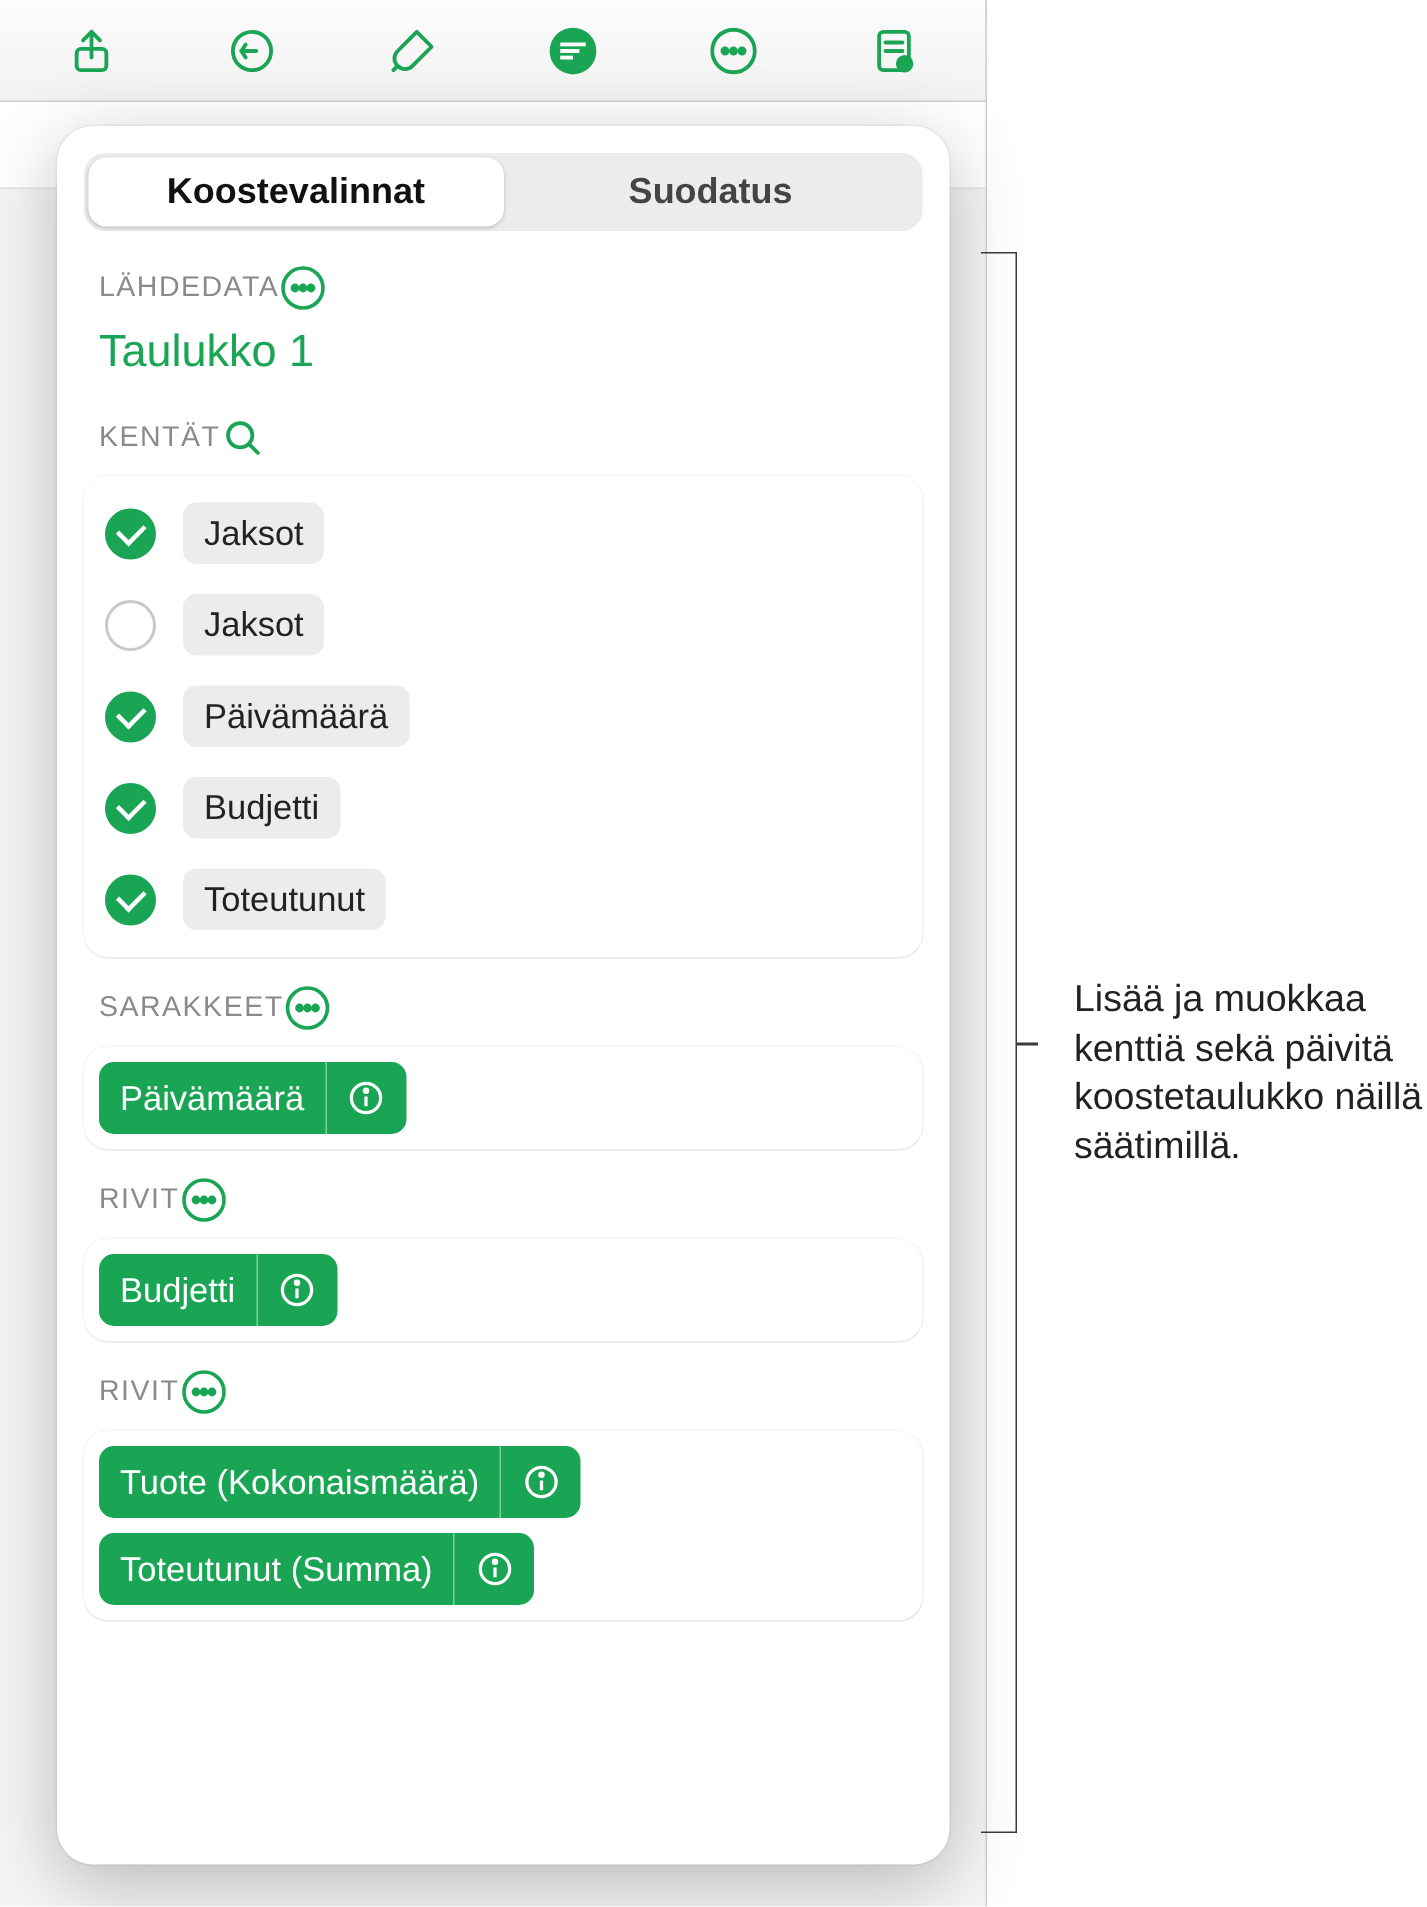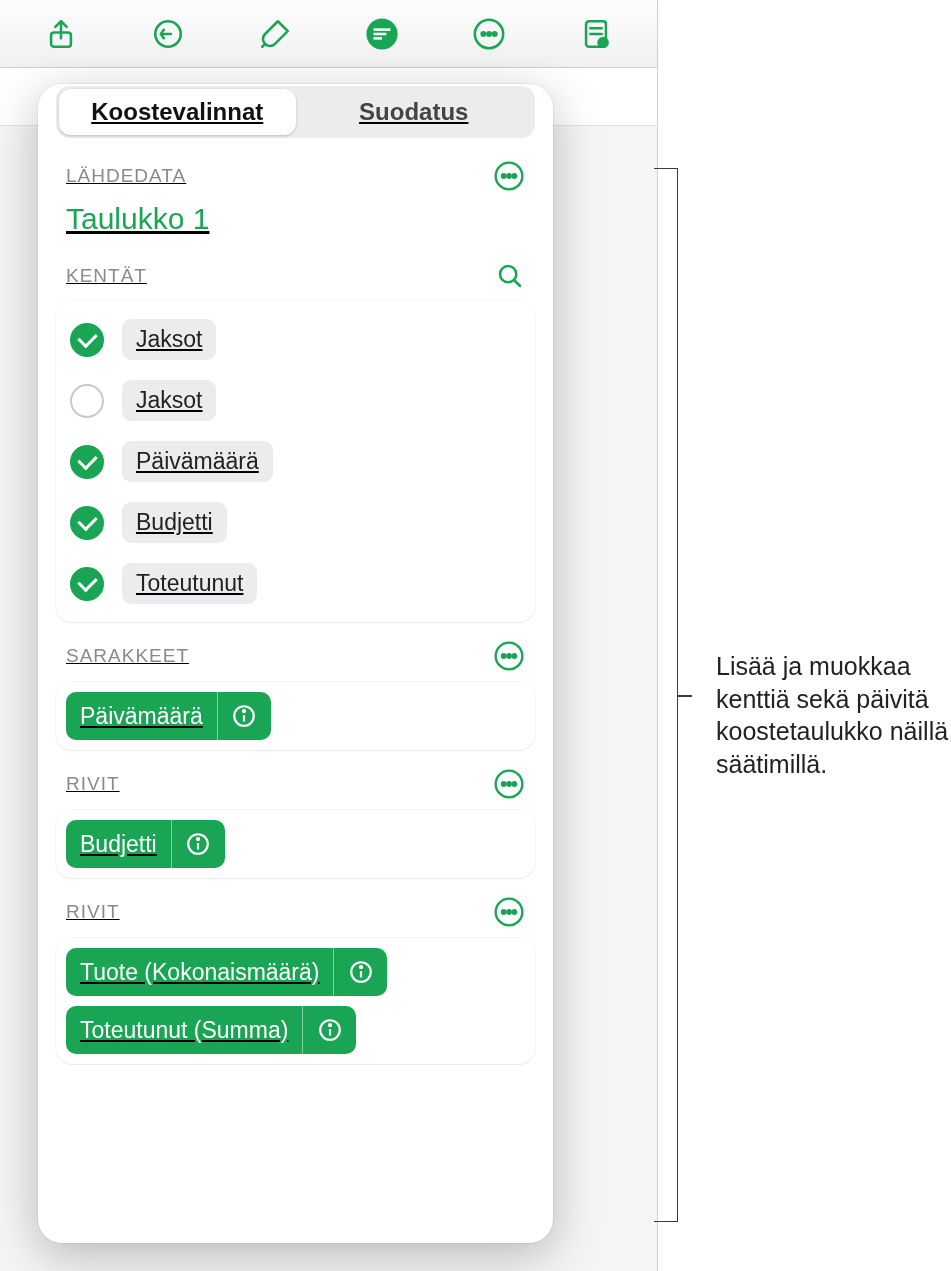--- a/index.html
+++ b/index.html
@@ -62,28 +62,27 @@
     width: 0; height: 0;
     border-left: 18px solid transparent;
     border-right: 18px solid transparent;
     border-bottom: 18px solid #fff;
   }
 
   .popover {
     position: absolute;
     left: 38px;
     top: 84px;
-    width: 515px;
+    width: 595px;
     height: 1159px;
     background: #fff;
     border-radius: 24px;
     box-shadow: 0 12px 48px rgba(0,0,0,0.25), 0 0 0 1px rgba(0,0,0,0.05);
-    padding: 2px 18px 22px 18px;
+    padding: 18px 18px 22px 18px;
     overflow: hidden;
-    text-decoration: underline;
   }
 
   .seg-control {
     display: flex;
     background: #edeceb;
     border-radius: 14px;
     height: 52px;
     padding: 3px;
     margin-bottom: 22px;
   }
@@ -97,21 +96,21 @@
   }
   .seg-item.active {
     background: #fff;
     box-shadow: 0 1px 3px rgba(0,0,0,0.2);
     color: #111;
   }
 
   .section-header {
     display: flex;
     align-items: center;
-    justify-content: space-between;
+    justify-content: flex-start;
     padding: 0 10px;
     margin-top: 18px;
     margin-bottom: 10px;
   }
   .section-header.first { margin-top: 10px; }
   .section-label {
     font-size: 19px;
     letter-spacing: 1px;
     color: #8a8a8d;
     font-weight: 500;

